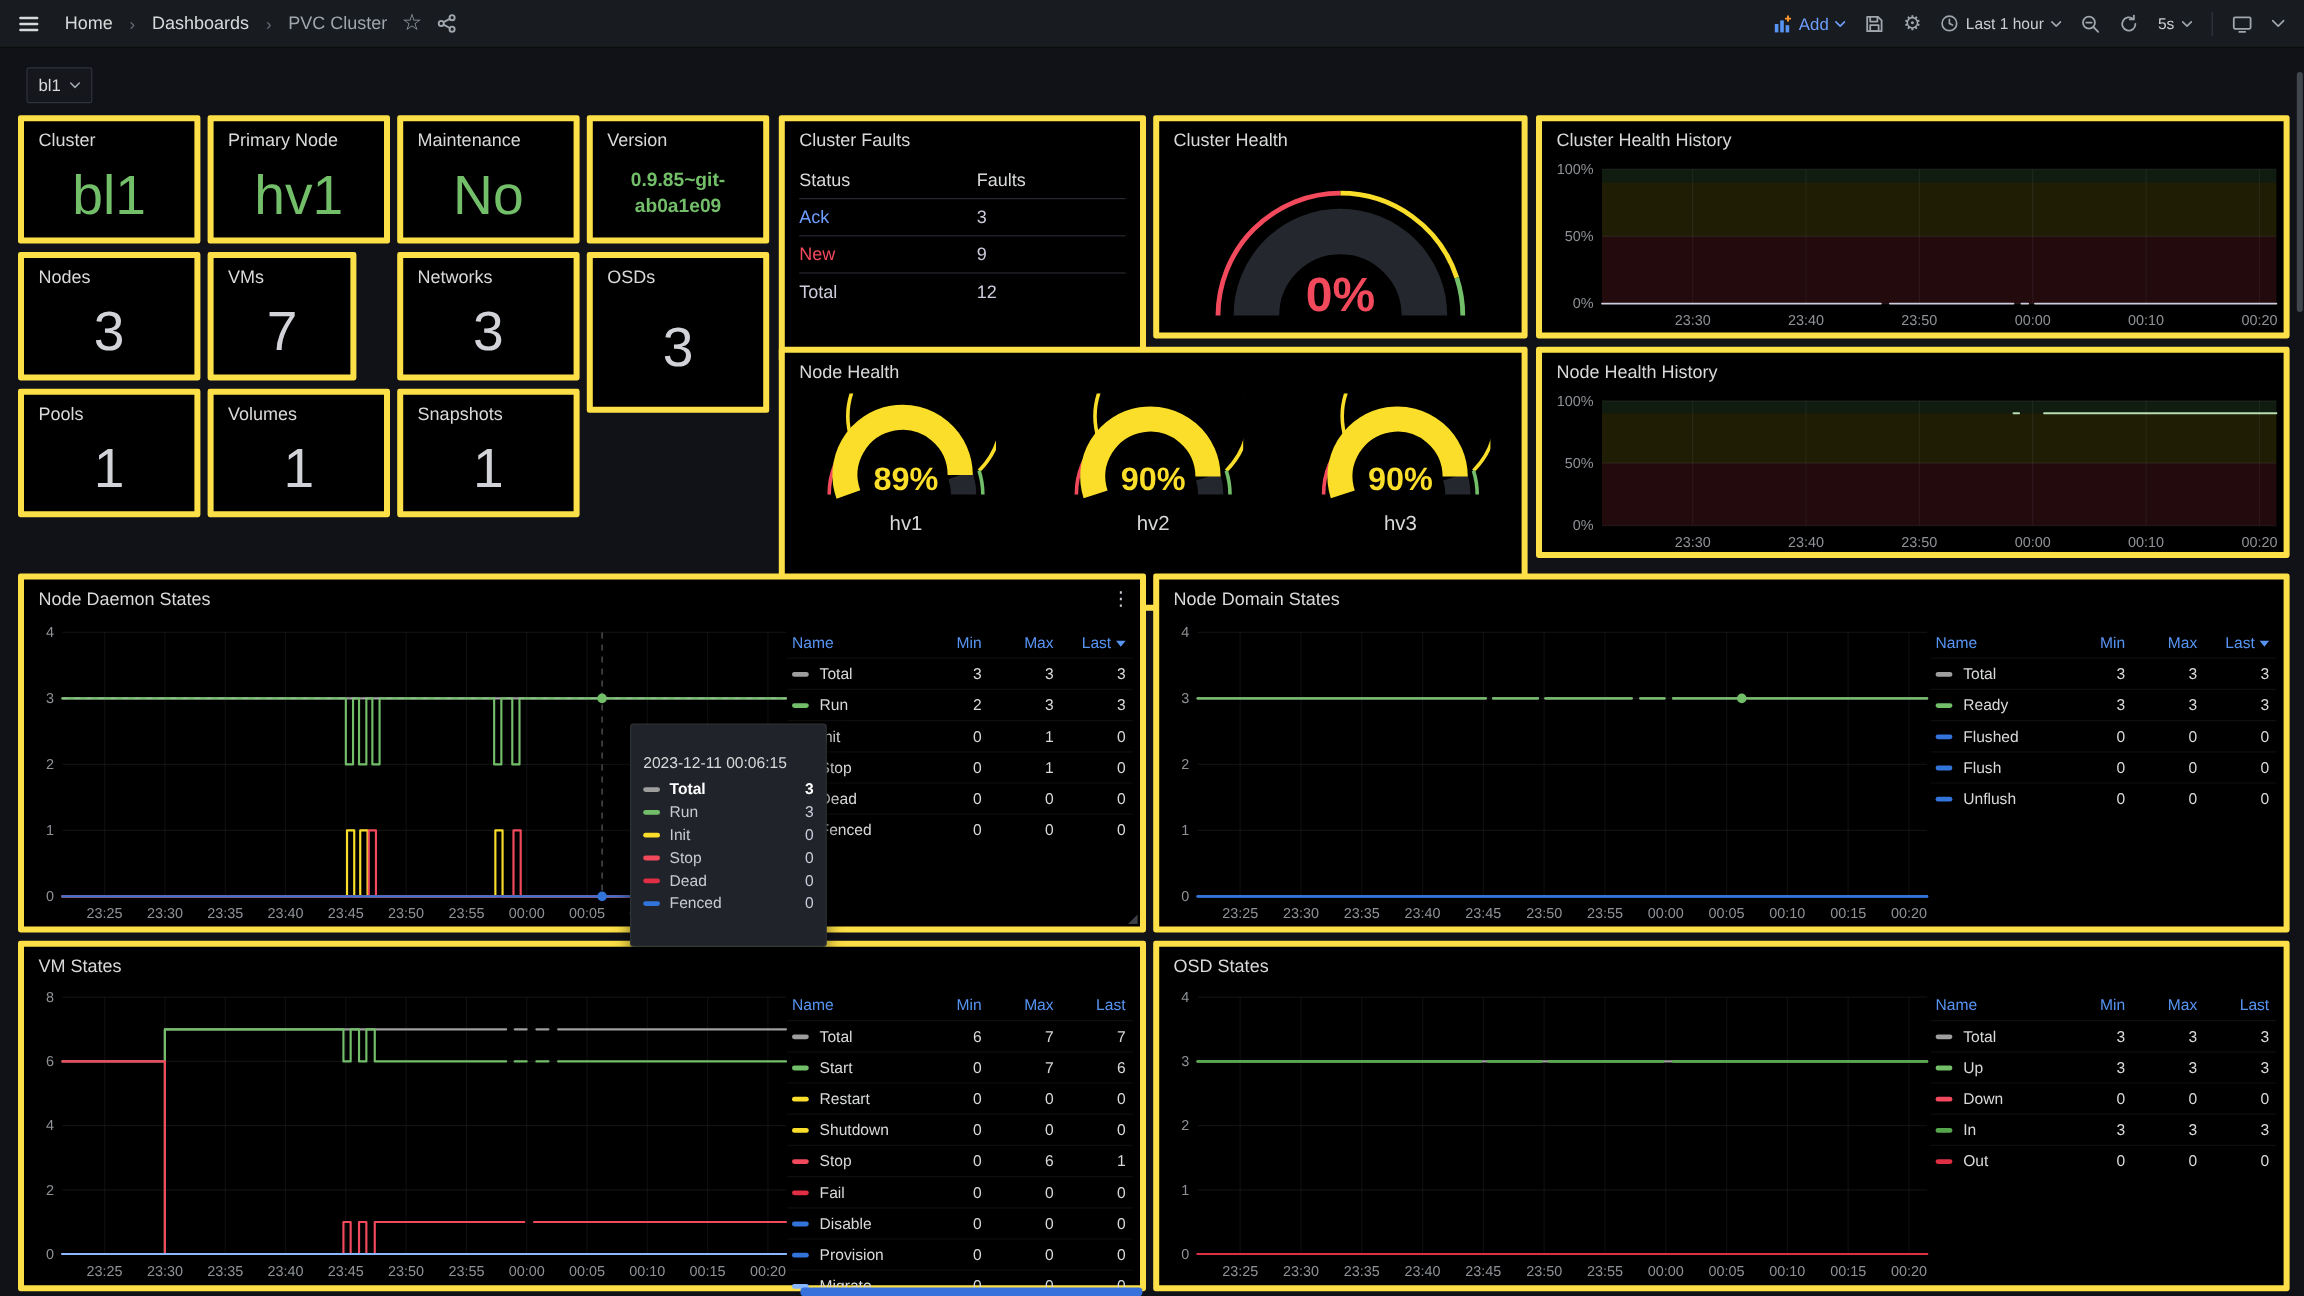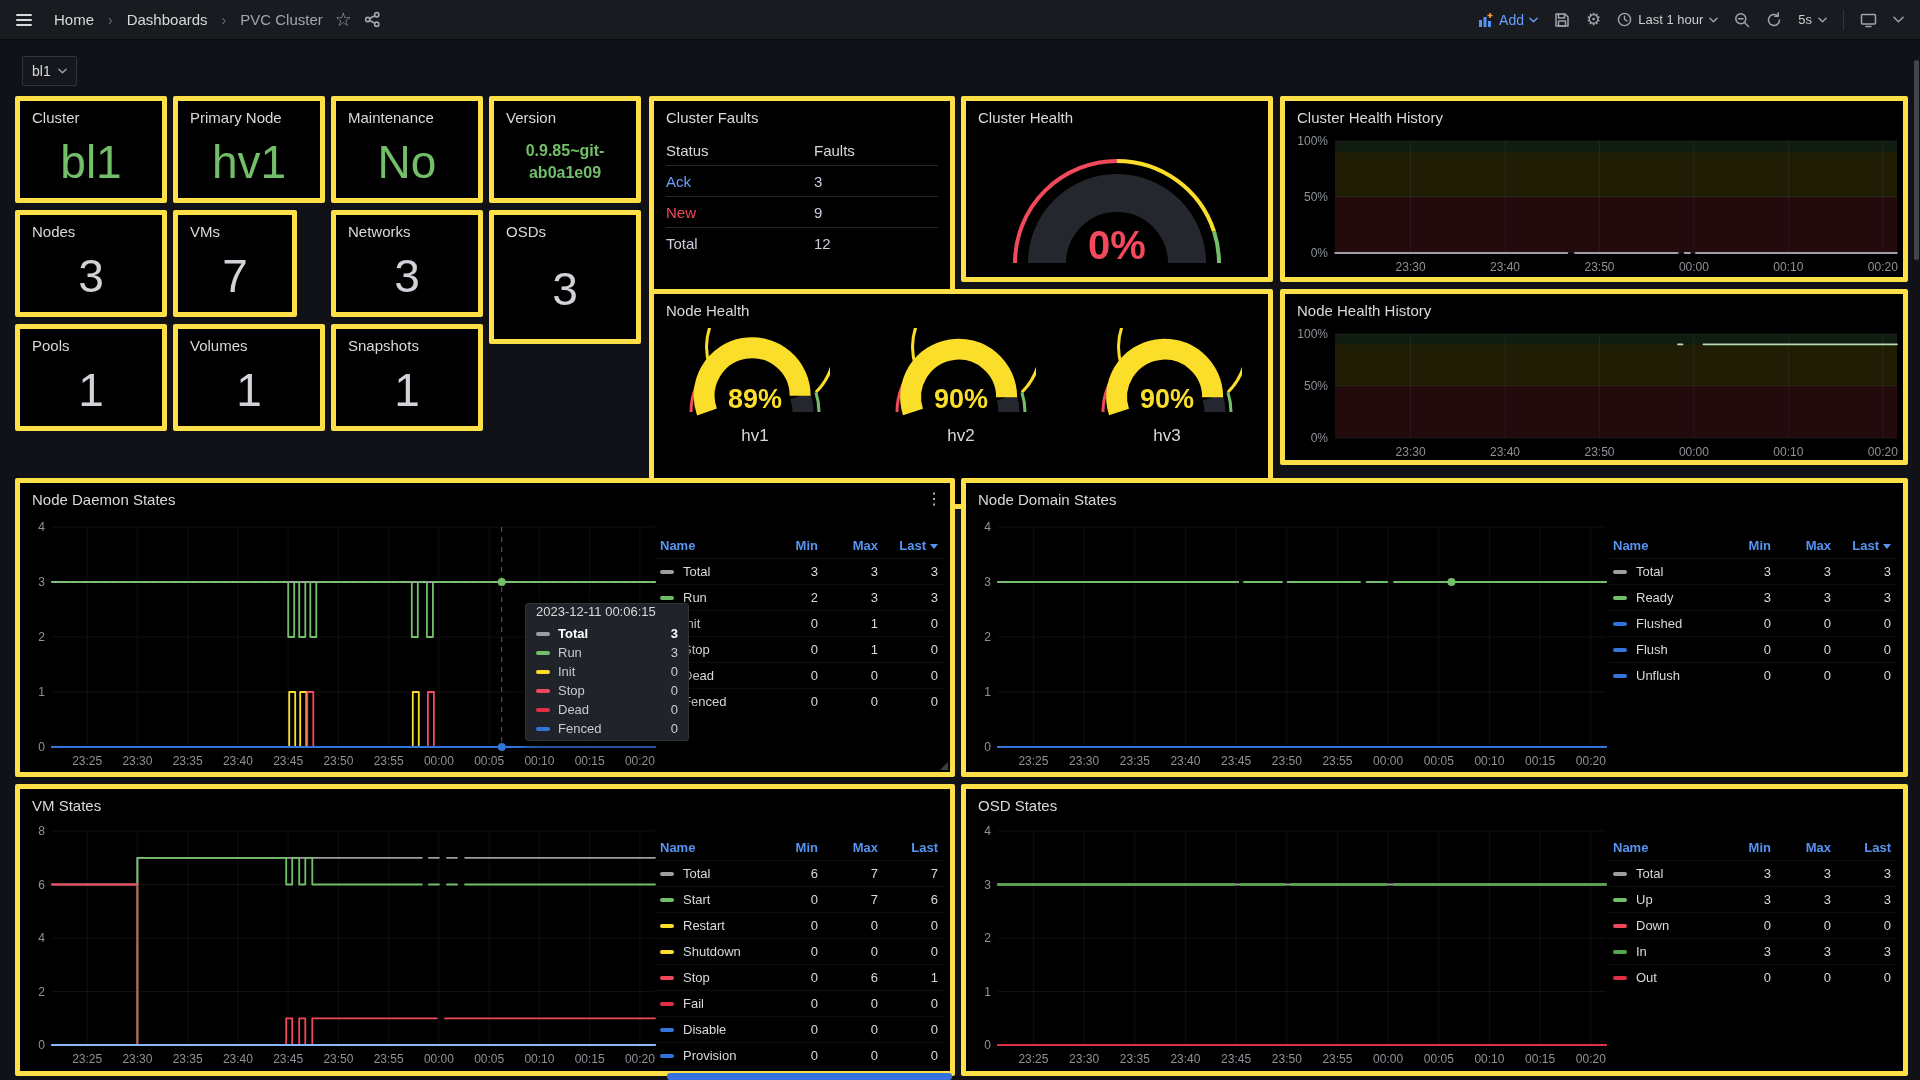--- a/index.html
+++ b/index.html
@@ -34,27 +34,27 @@
   .c-blue{color:#6e9fff;}
   .c-red{color:#f2495c;}
   
   .gaugewrap{position:absolute;left:50%;transform:translateX(-50%);top:42px;}
   .ngauges{position:absolute;left:0;right:0;top:34px;display:flex;justify-content:center;gap:56px;}
   .ngauge{text-align:center;}
   .glabel{font-size:17px;color:#d8d9da;margin-top:-2px;}
   
   .legend{position:absolute;font-size:13px;color:#d8d9da;}
   .lg-row{display:flex;align-items:center;padding:4px 6px 4px 4px;border-top:1px solid rgba(204,204,220,0.07);height:17px;}
-  .lg-row.lg-head{border-top:none;color:#5794f2;font-weight:700;margin-top:10px;}
+  .lg-row.lg-head{border-top:none;color:#5794f2;font-weight:400;}
   .lg-name{flex:1;display:flex;align-items:center;gap:9px;white-space:nowrap;}
   .lg-num{width:60px;text-align:right;}
   .lg-sw{display:inline-block;width:14px;height:4px;border-radius:2px;}
   .sc{display:inline-block;width:0;height:0;border-left:4px solid transparent;border-right:4px solid transparent;border-top:5px solid #5794f2;margin-left:4px;vertical-align:middle;}
   
-  .tooltip{position:absolute;left:505px;top:120px;width:142px;background:#20232a;border:1px solid #2c3235;border-radius:3px;box-shadow:0 6px 14px rgba(0,0,0,0.55);padding:0 10px;font-size:13px;z-index:20;}
+  .tooltip{position:absolute;left:505px;top:120px;width:142px;background:#20232a;border:1px solid #2c3235;border-radius:3px;box-shadow:0 6px 14px rgba(0,0,0,0.55);padding:24px 10px;font-size:13px;z-index:20;}
   .tt-time{color:#d8d9da;margin-bottom:7px;white-space:nowrap;}
   .tt-row{display:flex;align-items:center;gap:8px;margin:4px 0;}
   .tt-name{flex:1;color:#c7cad0;}
   .tt-val{text-align:right;}
   .tt-row.bold .tt-name,.tt-row.bold .tt-val{font-weight:700;color:#fff;}
   .kebab{position:absolute;right:8px;top:6px;color:#c7cad0;font-size:16px;cursor:pointer;}
   
   .scrollthumb{position:absolute;right:1px;top:60px;width:5px;height:200px;background:#41464d;border-radius:3px;}
   .hscroll{position:absolute;left:667px;top:1073px;width:285px;height:7px;background:#3871dc;border-radius:3px;}
   .resize-corner{position:absolute;right:2px;bottom:2px;width:0;height:0;border-left:8px solid transparent;border-bottom:8px solid #3b4046;}

